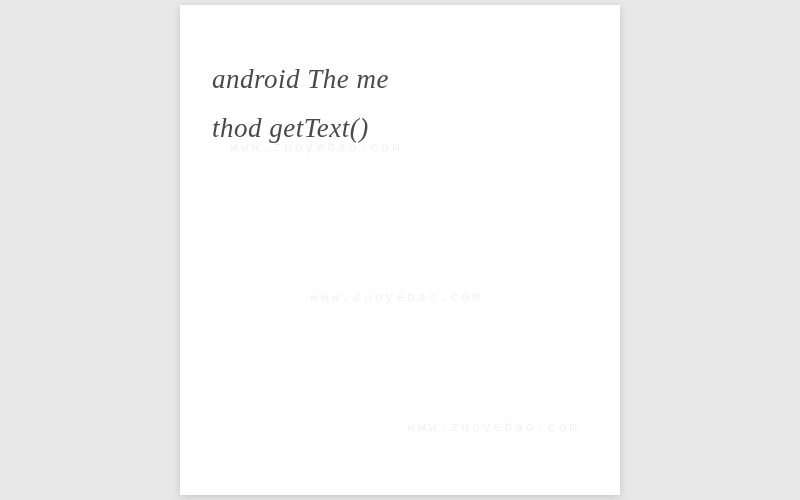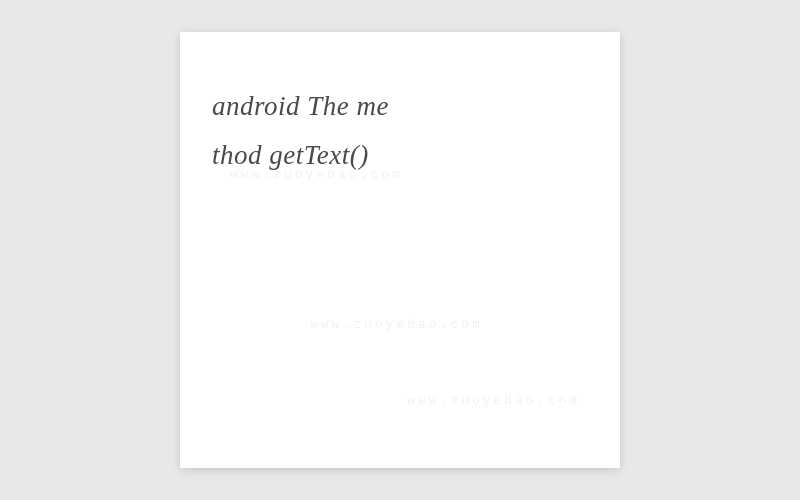--- a/index.html
+++ b/index.html
@@ -7,21 +7,21 @@
     width: 800px;
     height: 500px;
     background: #e8e8e8;
     display: flex;
     align-items: center;
     justify-content: center;
     overflow: hidden;
   }
   .card {
     width: 440px;
-    height: 436px;
+    height: 490px;
     background: #ffffff;
     box-shadow: 0 2px 8px rgba(0,0,0,0.15);
     padding: 50px 32px 34px 32px;
     position: relative;
   }
   .text-line {
     font-family: Georgia, 'Times New Roman', serif;
     font-style: italic;
     font-size: 27px;
     color: #4a4a4a;

